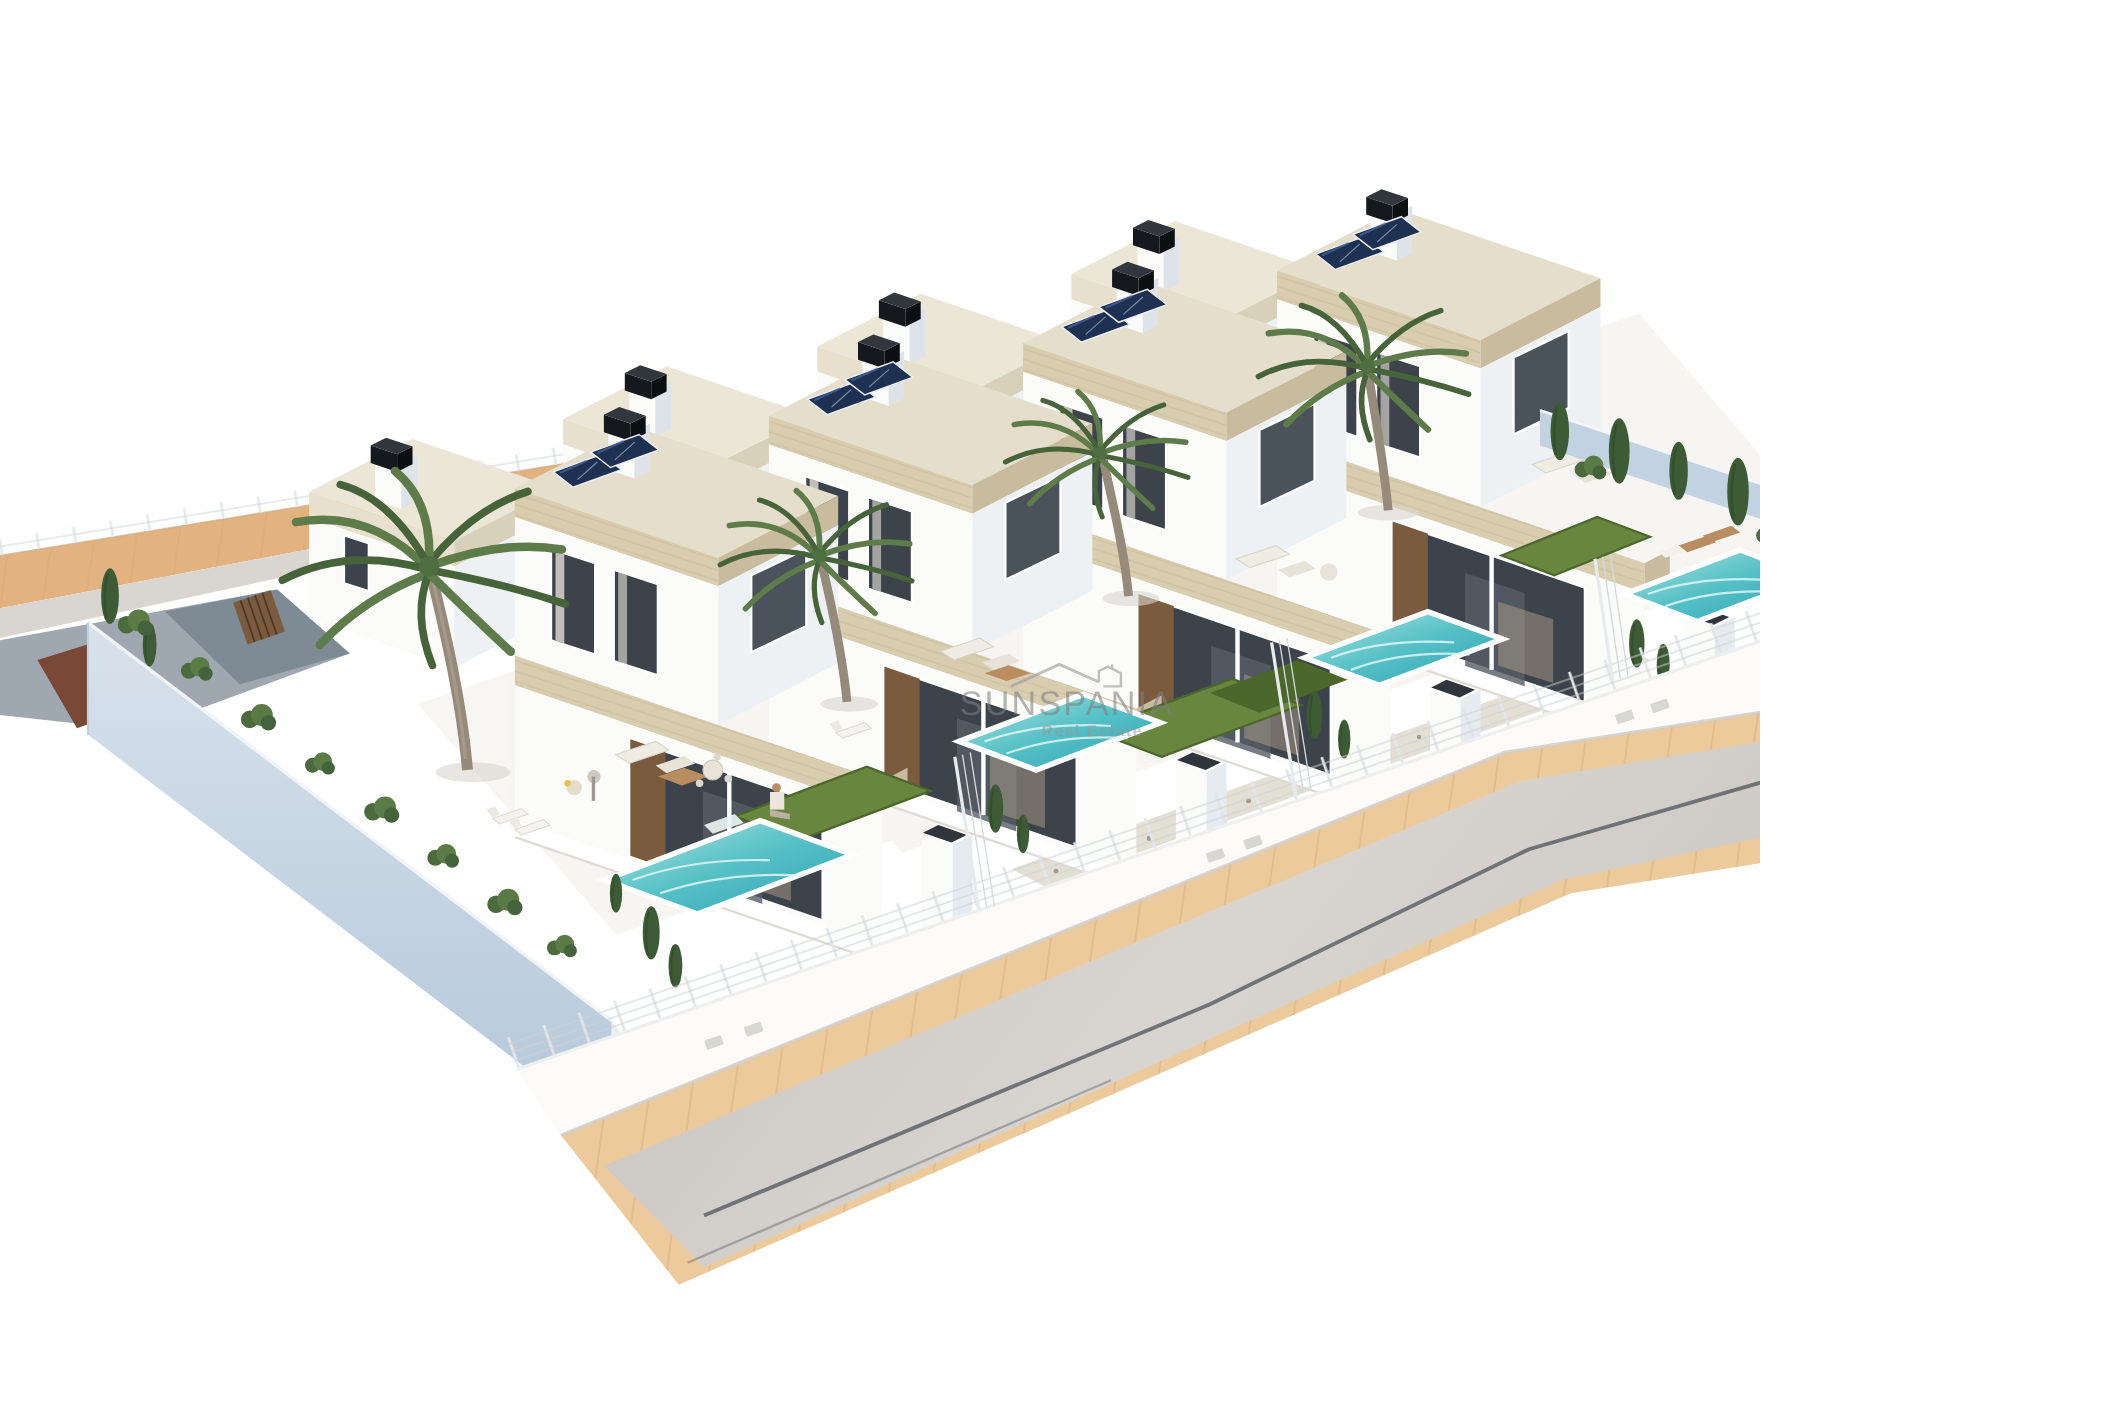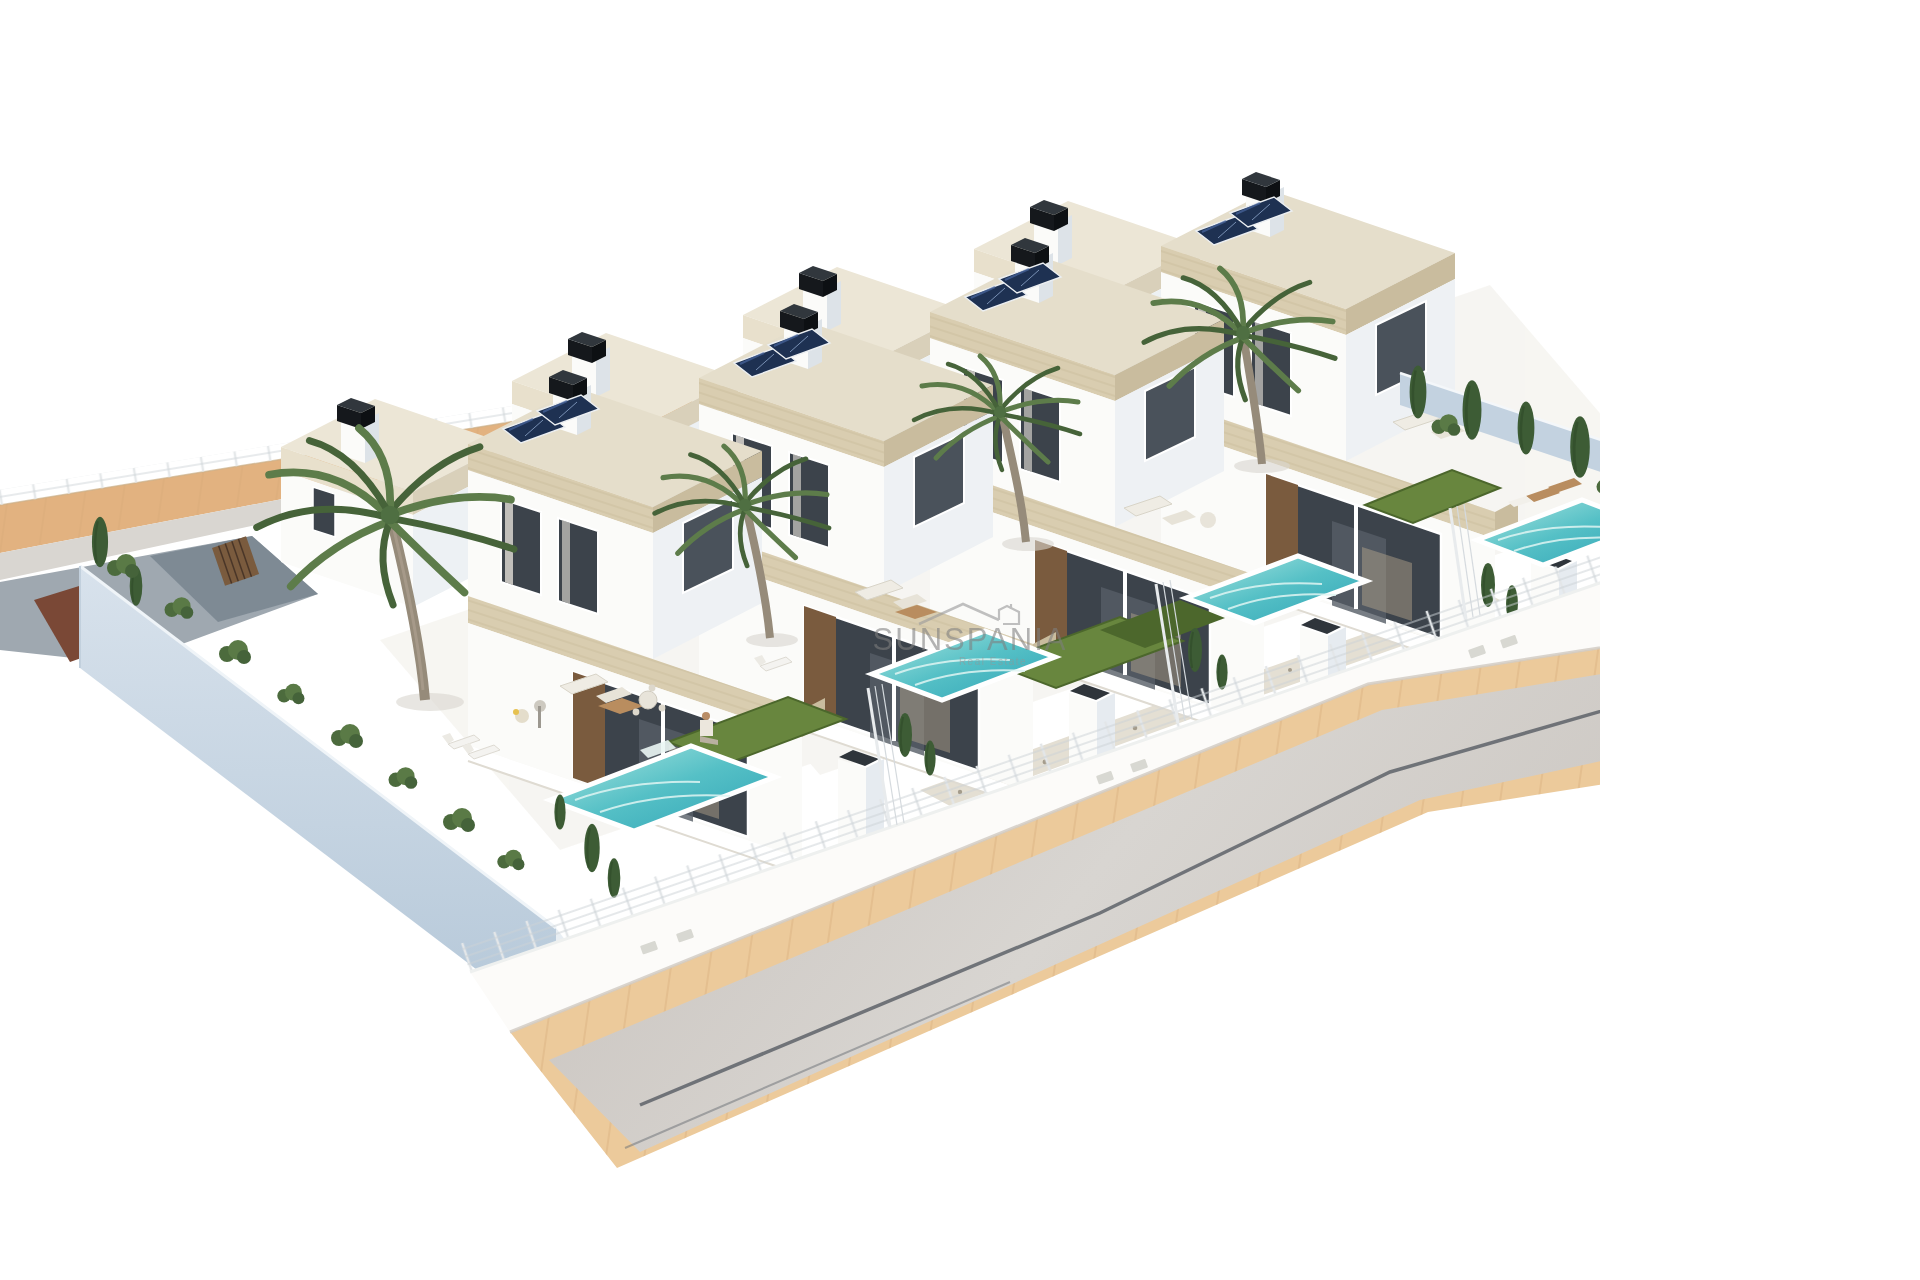--- a/index.html
+++ b/index.html
@@ -4,21 +4,21 @@
 <style>
   html,body{margin:0;padding:0;background:#ffffff;}
   #stage{position:relative;width:1600px;height:1280px;background:var(--c-background,#ffffff);
          font-family:"Liberation Sans", sans-serif;overflow:hidden;}
   #render-svg{position:absolute;left:0;top:0;width:1920px;height:1280px;display:block;}
   .watermark{position:absolute;left:760px;top:598px;width:420px;text-align:center;
              pointer-events:none;z-index:5;}
   .wm-glyph{display:block;margin:0 auto -4px auto;opacity:.62;}
   .wm-title{font-size:31px;font-weight:400;letter-spacing:2px;color:rgba(125,125,125,.58);
             line-height:1.05;}
-  .wm-sub{font-size:10px;font-weight:400;letter-spacing:1.5px;color:rgba(150,150,150,.55);
+  .wm-sub{font-size:14px;font-weight:700;letter-spacing:1.5px;color:rgba(150,150,150,.55);
           padding-left:46px;margin-top:-1px;}
 </style>
 </head>
 <body>
 
 <div id="stage">
 
 <svg id="render-svg" viewBox="0 0 1920 1280">
   <defs>
     <linearGradient id="lg-wall" x1="0" y1="0" x2="0" y2="1">

